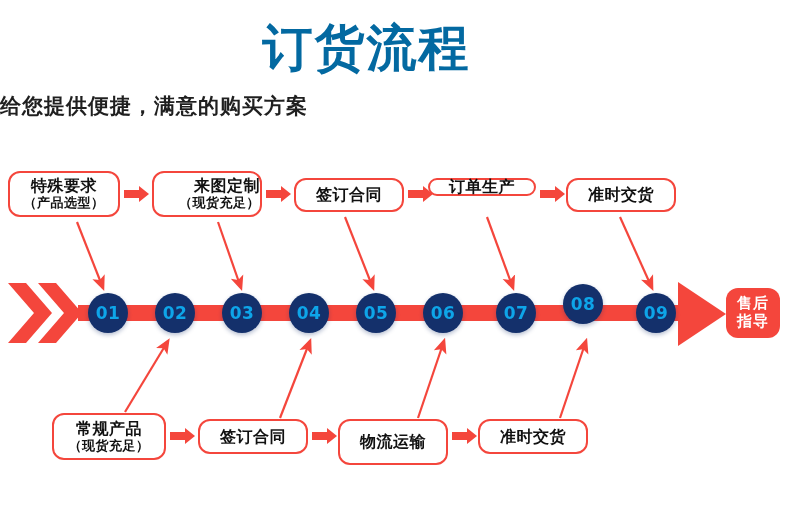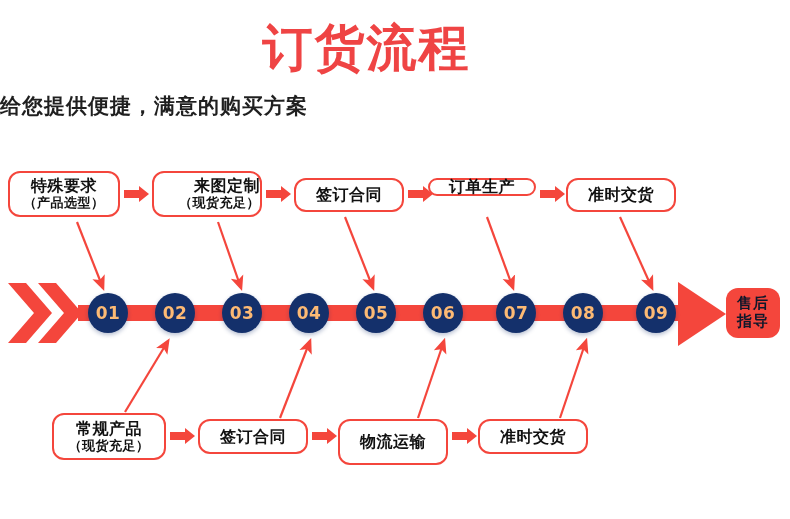--- a/index.html
+++ b/index.html
@@ -21,21 +21,21 @@
   
   .page-title {
     position: absolute;
     left: 0;
     top: 20px;
     width: 733px;
     text-align: center;
     font-size: 50px;
     font-weight: 700;
     letter-spacing: 2px;
-    color: #ef4444;
+    color: #0369a1;
     line-height: 1.15;
   }
   .page-subtitle {
     position: absolute;
     left: 0;
     top: 92px;
     width: 790px;
     font-size: 21px;
     font-weight: 700;
     letter-spacing: 1px;
@@ -107,40 +107,40 @@
     border-top: 32px solid transparent;
     border-bottom: 32px solid transparent;
     border-left: 48px solid #f4463c;
   }
   .node {
     position: absolute;
     width: 40px;
     height: 40px;
     border-radius: 50%;
     background: #14306b;
-    color: #fdba74;
+    color: #0ea5e9;
     font-size: 17px;
     font-weight: 700;
     display: flex;
     align-items: center;
     justify-content: center;
     box-shadow: 0 2px 4px rgba(20,48,107,0.30);
     letter-spacing: 0.5px;
   }
 
   
   .endbadge {
     position: absolute;
     left: 726px;
     top: 288px;
     width: 54px;
     height: 50px;
     border-radius: 12px;
     background: #f4463c;
-    color: #0f172a;
+    color: #ffffff;
     font-size: 15px;
     font-weight: 700;
     display: flex;
     flex-direction: column;
     align-items: center;
     justify-content: center;
     line-height: 1.18;
     letter-spacing: 1px;
   }
 
@@ -236,21 +236,21 @@
     </div>
   <div class="node" style="left:356px; top:293px;">
       <span>05</span>
     </div>
   <div class="node" style="left:423px; top:293px;text-align:center;">
       <span>06</span>
     </div>
   <div class="node" style="left:496px; top:293px;">
       <span>07</span>
     </div>
-  <div class="node" style="left:563px; top:293px;">
+  <div class="node" style="left:563px; top:284px;">
       <span>08</span>
     </div>
   <div class="node" style="left:636px; top:293px;">
       <span>09</span>
     </div>
 
   <div class="endbadge">
     <span>售后</span>
     <span>指导</span>
   </div>

